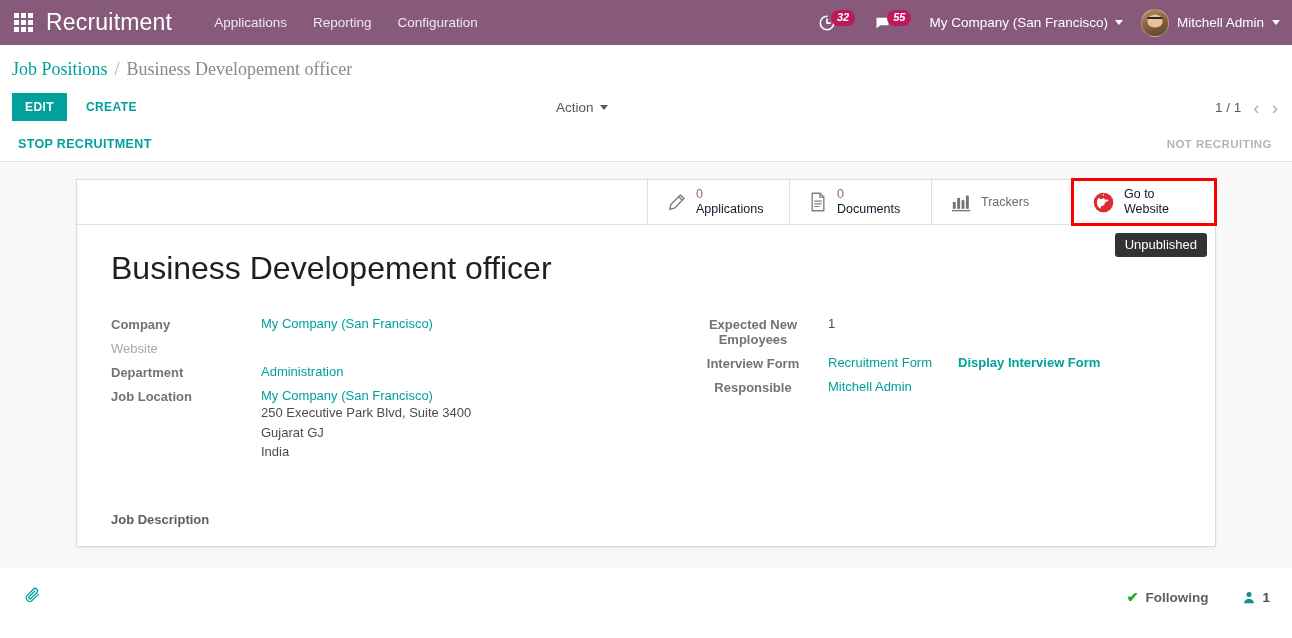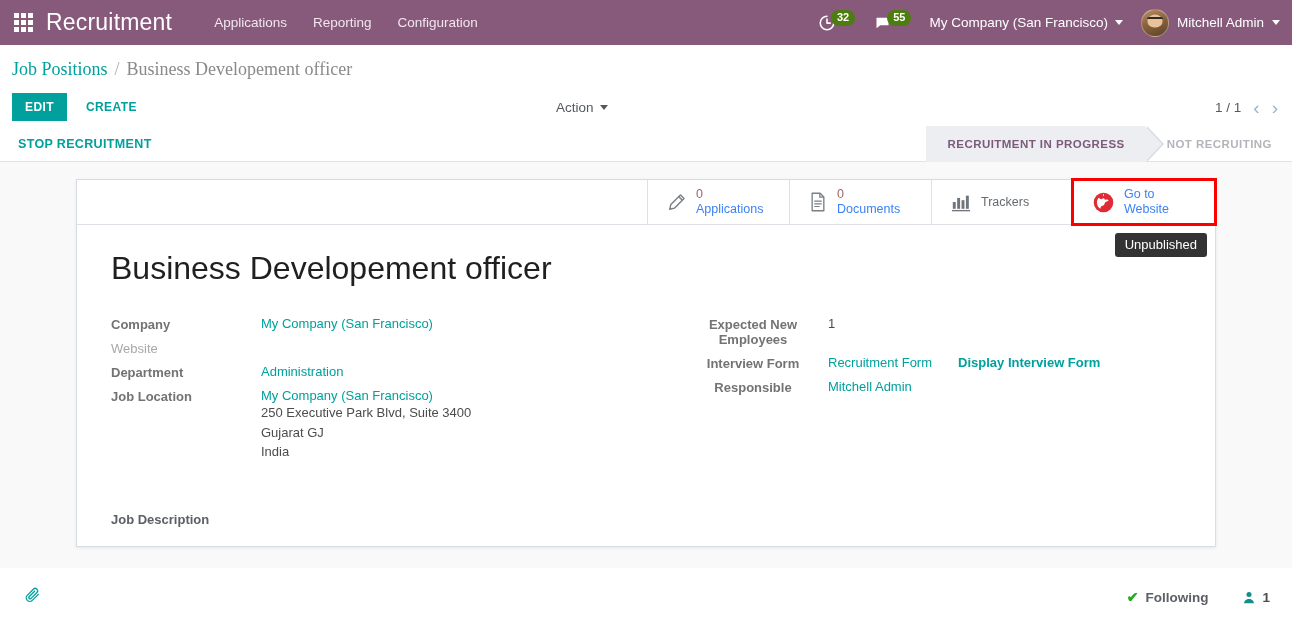--- a/index.html
+++ b/index.html
@@ -53,30 +53,31 @@
   }
 
   .nav-right {
     margin-left: auto;
     display: flex;
     align-items: center;
     gap: 18px;
   }
   .sys-item { display: flex; align-items: center; cursor: pointer; position: relative; }
   .badge-pill {
-    background: #4d7c0f;
+    background: #be185d;
     color: #ffffff;
     font-size: 11px;
     font-weight: bold;
     border-radius: 9px;
     padding: 1px 6px 2px 6px;
     margin-left: -5px;
     line-height: 13px;
     position: relative;
     top: -5px;
+    font-style: italic;
   }
   .icon-svg { display: block; }
 
   .company-sel {
     font-size: 13.5px;
     color: #ffffff;
     display: flex; align-items: center; gap: 7px;
     cursor: pointer;
     white-space: nowrap;
   }
@@ -248,21 +249,21 @@
   .stat-btn {
     display: flex; align-items: center; gap: 9px;
     padding: 0 18px;
     border-left: 1px solid #dde1e6;
     cursor: pointer;
     min-width: 142px;
     background: transparent;
   }
   .stat-btn-text { display: flex; flex-direction: column; line-height: 15px; }
   .stat-value { font-size: 12.5px; color: #a1656a; }
-  .stat-label { font-size: 12.5px; color: #3b82f6; }
+  .stat-label { font-size: 12.5px; color: #0f172a; }
   .stat-label-2 { font-size: 12.5px; color: #666b70; line-height: 15px; }
   .website-btn {
     outline: 3px solid #fc0000;
     outline-offset: -1px;
     position: relative;
     z-index: 3;
     min-width: 142px;
   }
 
   .tooltip {
@@ -406,21 +407,20 @@
   <div class="pager">
     <span>1 / 1</span>
     <span class="pager-arrow">‹</span>
     <span class="pager-arrow">›</span>
   </div>
 </div>
 
 <div class="statusbar-row">
   <div class="stop-recruitment">STOP RECRUITMENT</div>
   <div class="statusbar">
-    <div class="stat-step active">RECRUITMENT IN PROGRESS</div>
     <div class="stat-step">NOT RECRUITING</div>
   </div>
 </div>
 
 <div class="sheet-bg">
   <div class="sheet">
 
     <div class="button-box">
 
       <div class="stat-btn">

